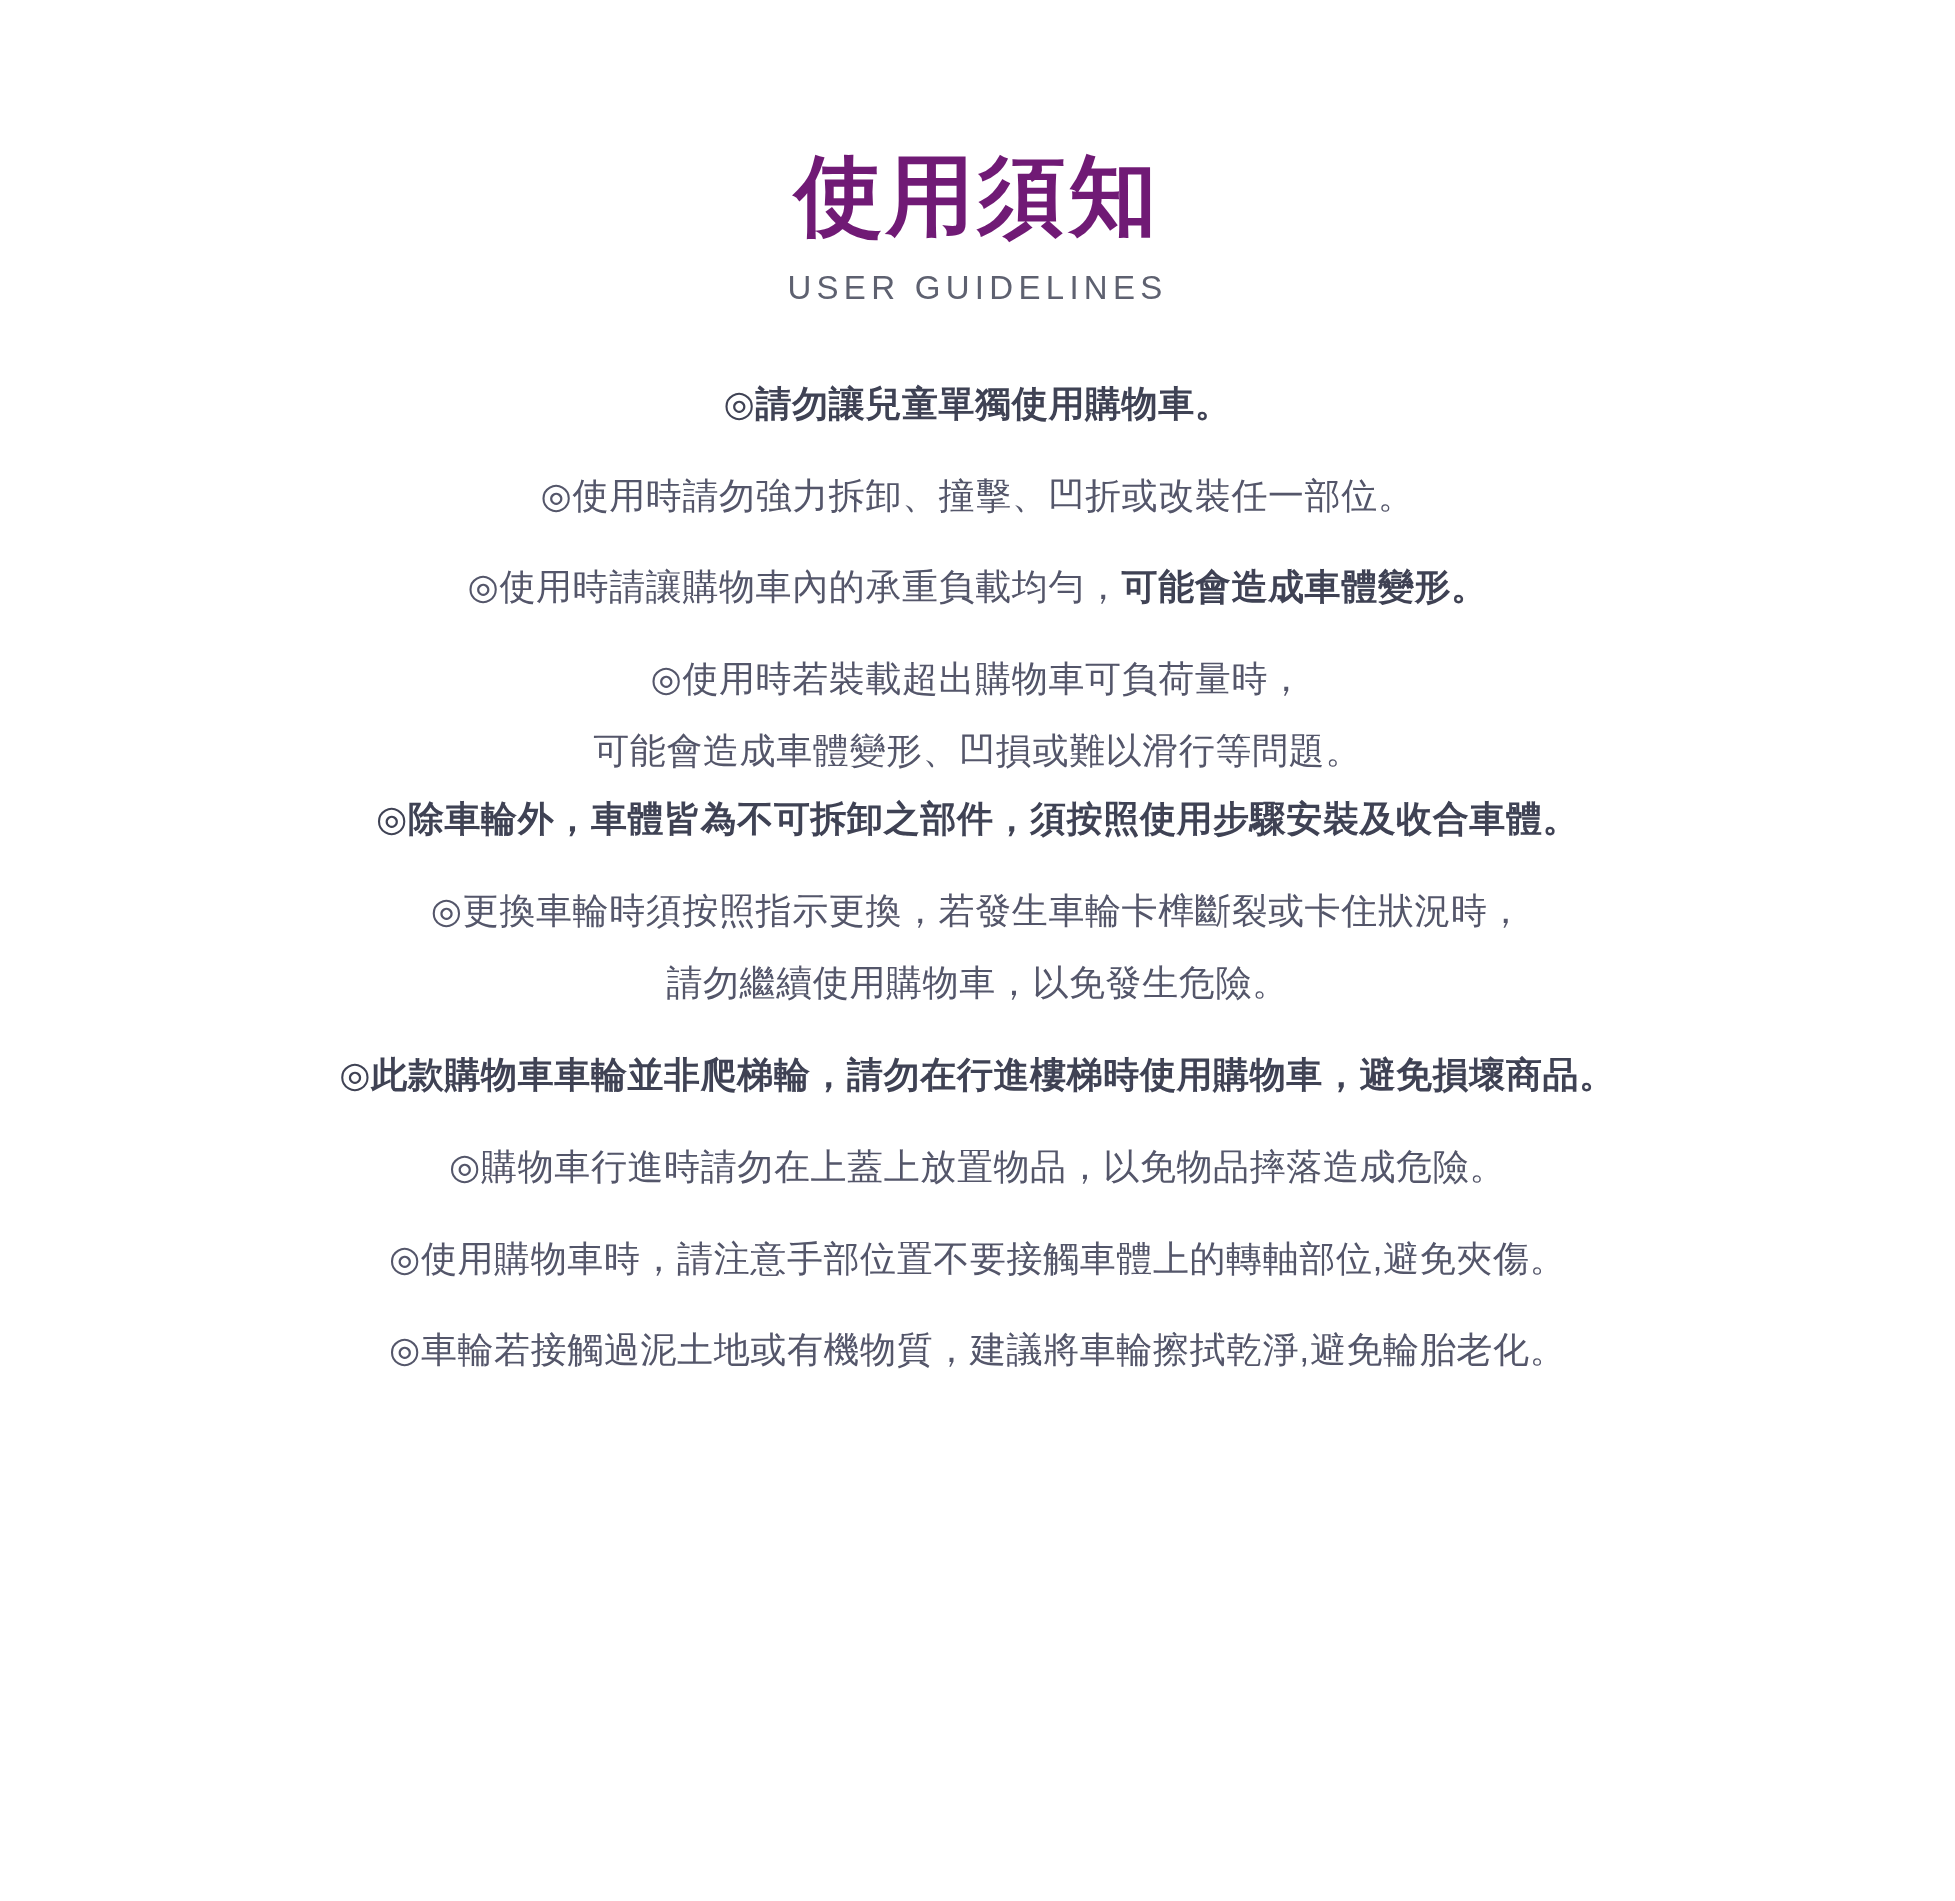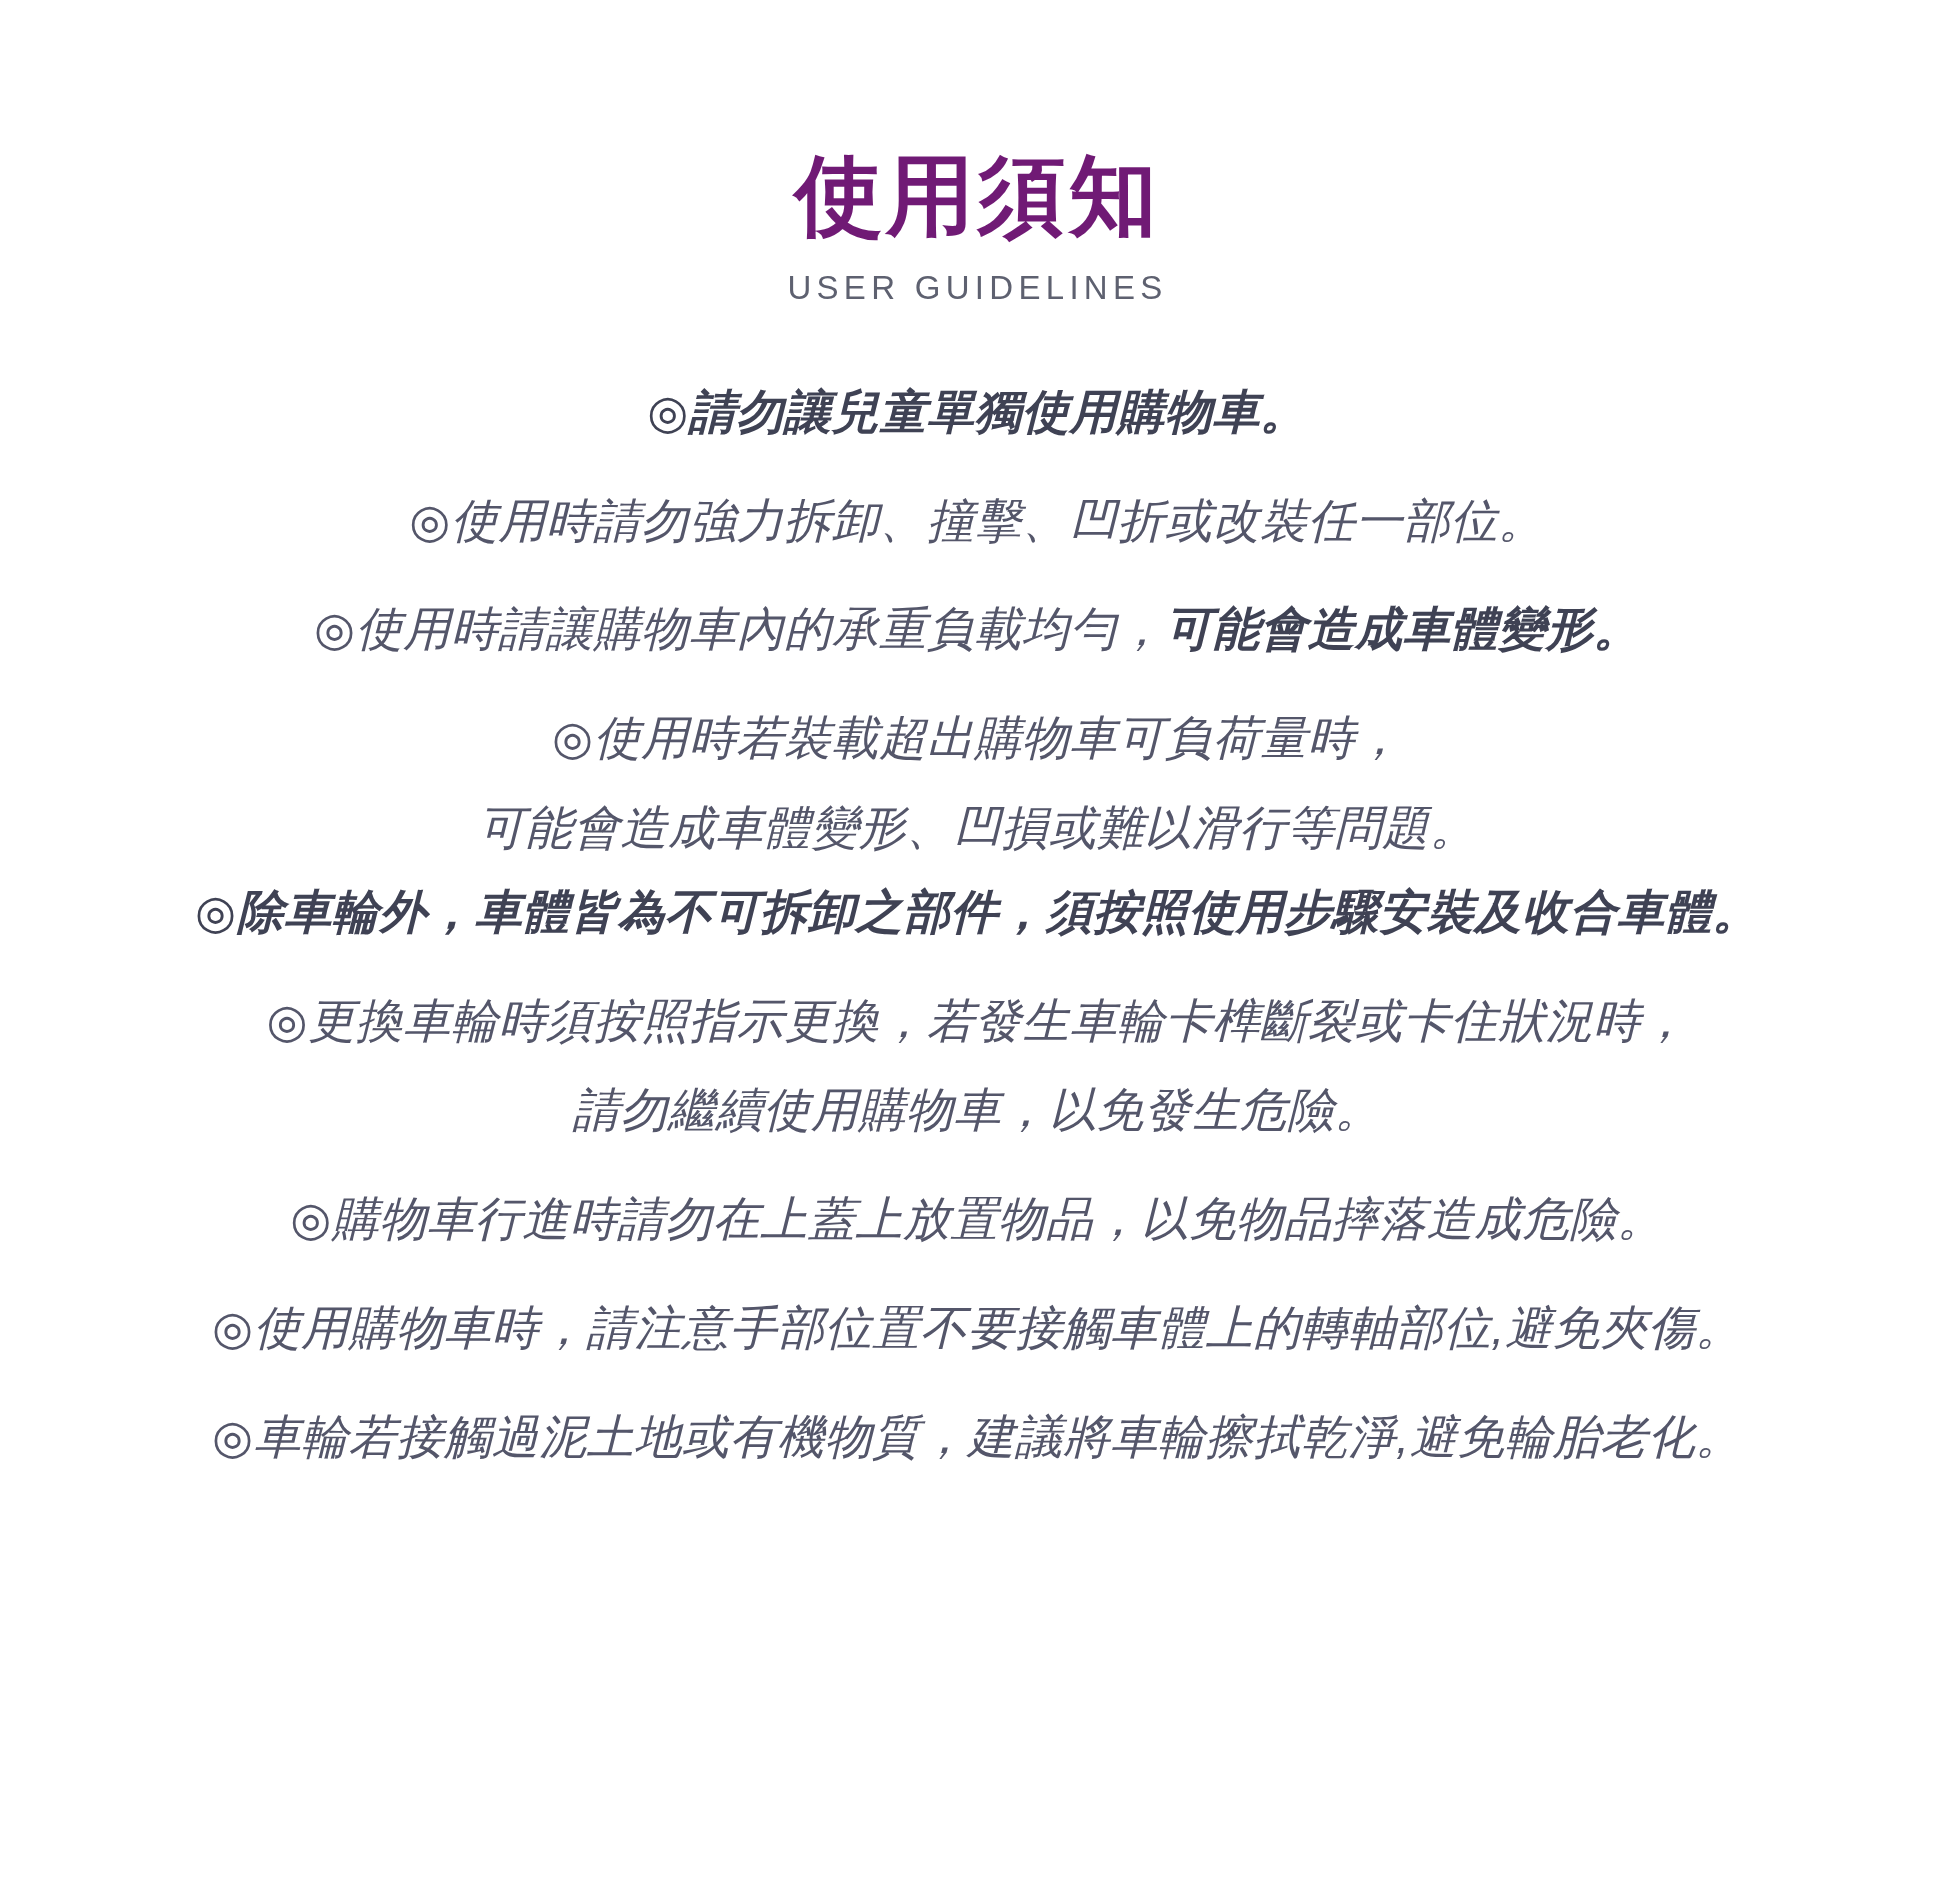--- a/index.html
+++ b/index.html
@@ -57,25 +57,24 @@
   }
   .gl-item {
     margin: 0 0 36px 0;
     line-height: 1.55;
   }
   .gl-item:last-child {
     margin-bottom: 16px;
   }
   .gl-line {
     display: block;
-    font-size: 47px;
+    font-size: 36px;
     color: #54566a;
     letter-spacing: 0.6px;
     white-space: nowrap;
-    font-style: italic;
   }
   .gl-line.bold {
     font-weight: 700;
     color: #3f4254;
   }
   
   .gl-line .em {
     font-weight: 700;
     color: #3f4254;
   }
@@ -118,20 +117,23 @@
 
     <div class="gl-item">
       <span class="gl-line bold">◎除車輪外，車體皆為不可拆卸之部件，須按照使用步驟安裝及收合車體。</span>
     </div>
 
     <div class="gl-item">
       <span class="gl-line">◎更換車輪時須按照指示更換，若發生車輪卡榫斷裂或卡住狀況時，</span>
       <span class="gl-line">請勿繼續使用購物車，以免發生危險。</span>
     </div>
 
+    <div class="gl-item">
+      <span class="gl-line bold">◎此款購物車車輪並非爬梯輪，請勿在行進樓梯時使用購物車，避免損壞商品。</span>
+    </div>
 
     <div class="gl-item">
       <span class="gl-line">◎購物車行進時請勿在上蓋上放置物品，以免物品摔落造成危險。</span>
     </div>
 
     <div class="gl-item">
       <span class="gl-line">◎使用購物車時，請注意手部位置不要接觸車體上的轉軸部位,避免夾傷。</span>
     </div>
 
     <div class="gl-item">

